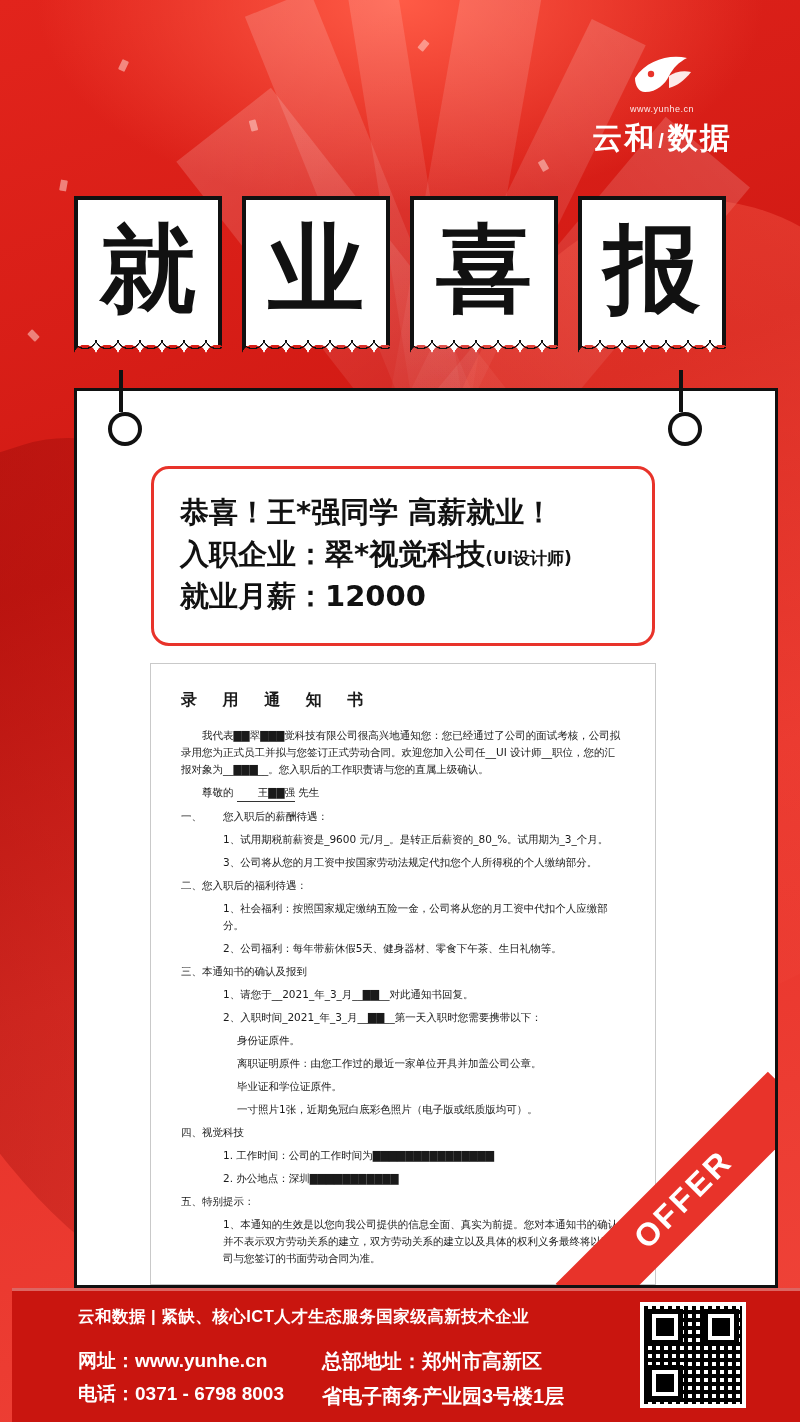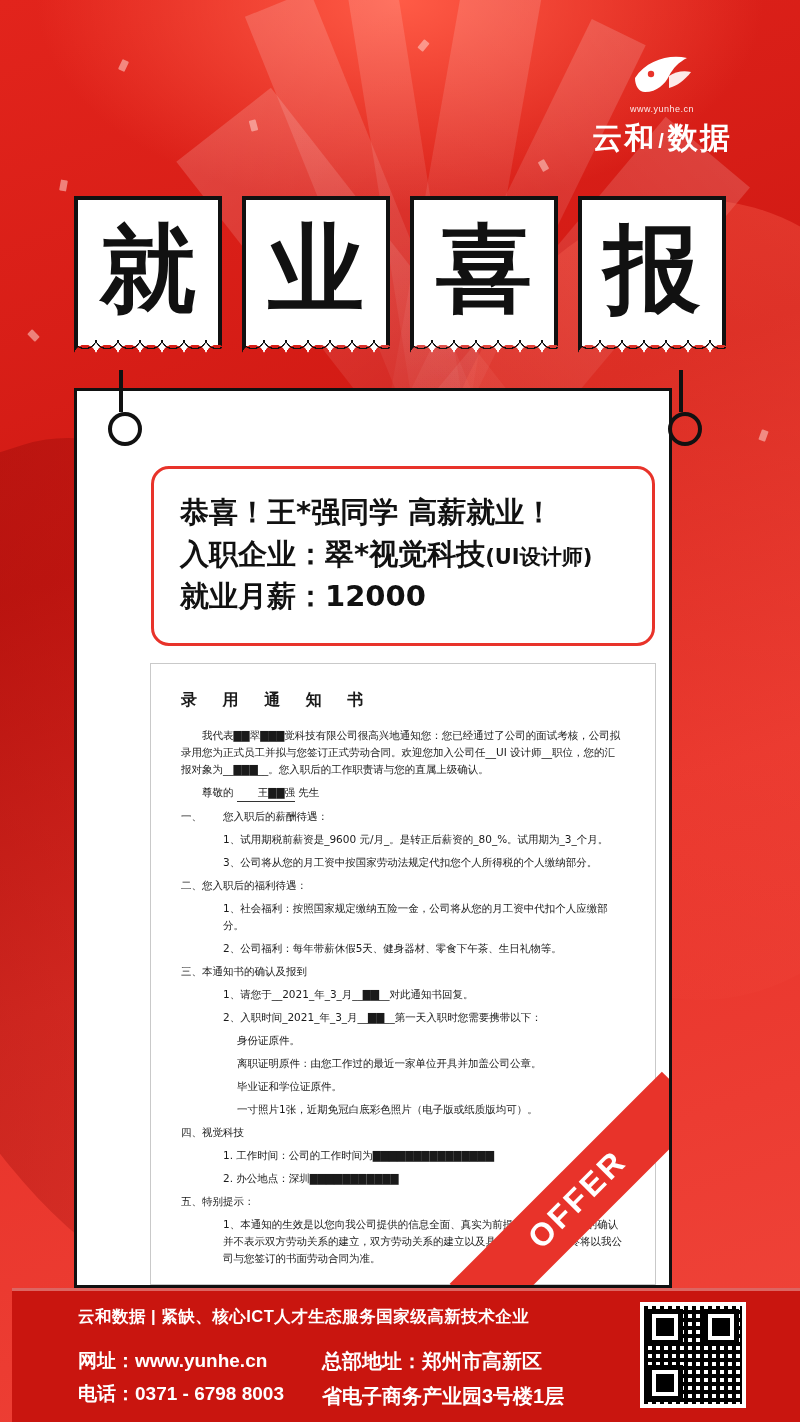--- a/index.html
+++ b/index.html
@@ -149,21 +149,21 @@
     mask-size: 22px 19px;
     border-left: 4px solid #111;
     border-right: 4px solid #111;
     box-sizing: border-box;
   }
   
   .card {
     position: absolute;
     left: 74px;
     top: 388px;
-    width: 598px;
+    width: 704px;
     height: 900px;
     background: #fff;
     border: 3px solid #111;
     box-sizing: border-box;
     overflow: hidden;
   }
   .ring {
     position: absolute;
     width: 26px;
     height: 26px;
@@ -191,21 +191,21 @@
   }
   .hl-line {
     font-family: "DejaVu Sans", "Liberation Sans", sans-serif;
     font-size: 29px;
     font-weight: bold;
     color: #111;
     line-height: 1.45;
     white-space: nowrap;
   }
   .hl-line .sub {
-    font-size: 21px;
+    font-size: 17px;
   }
   
   .letter {
     position: absolute;
     left: 73px;
     top: 272px;
     width: 506px;
     height: 622px;
     background: #fff;
     border: 1px solid #c9c9c9;

